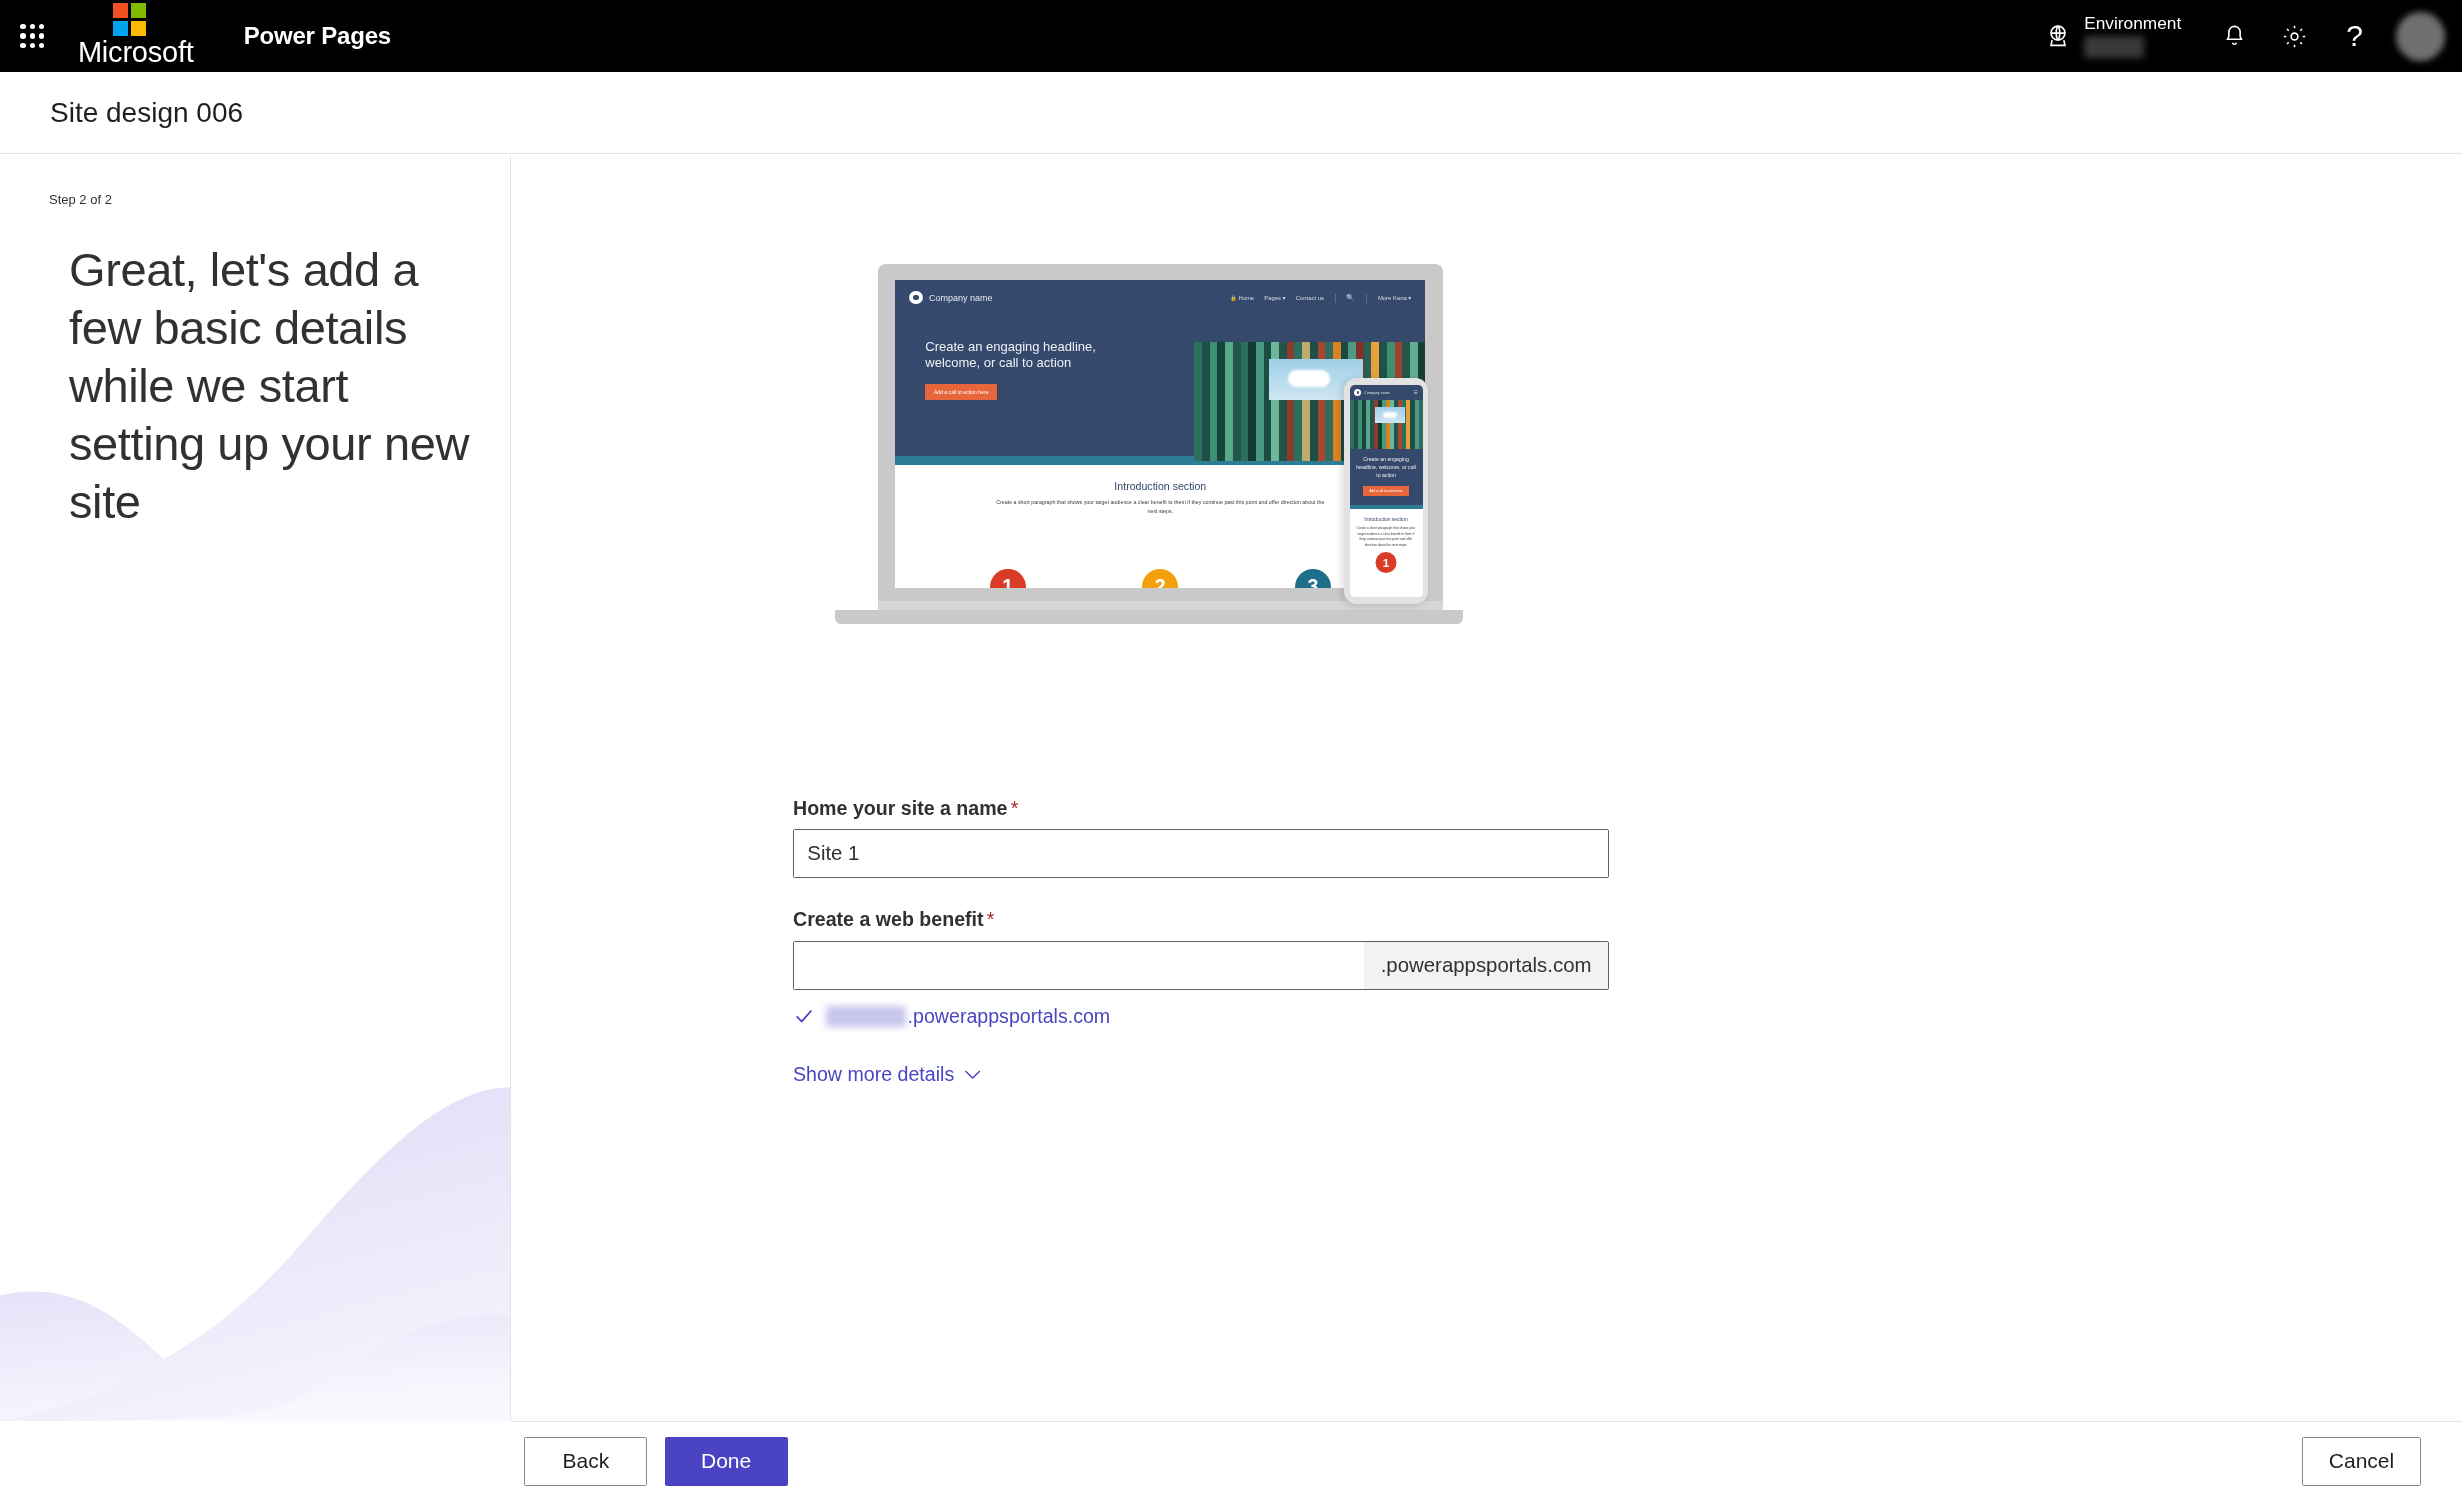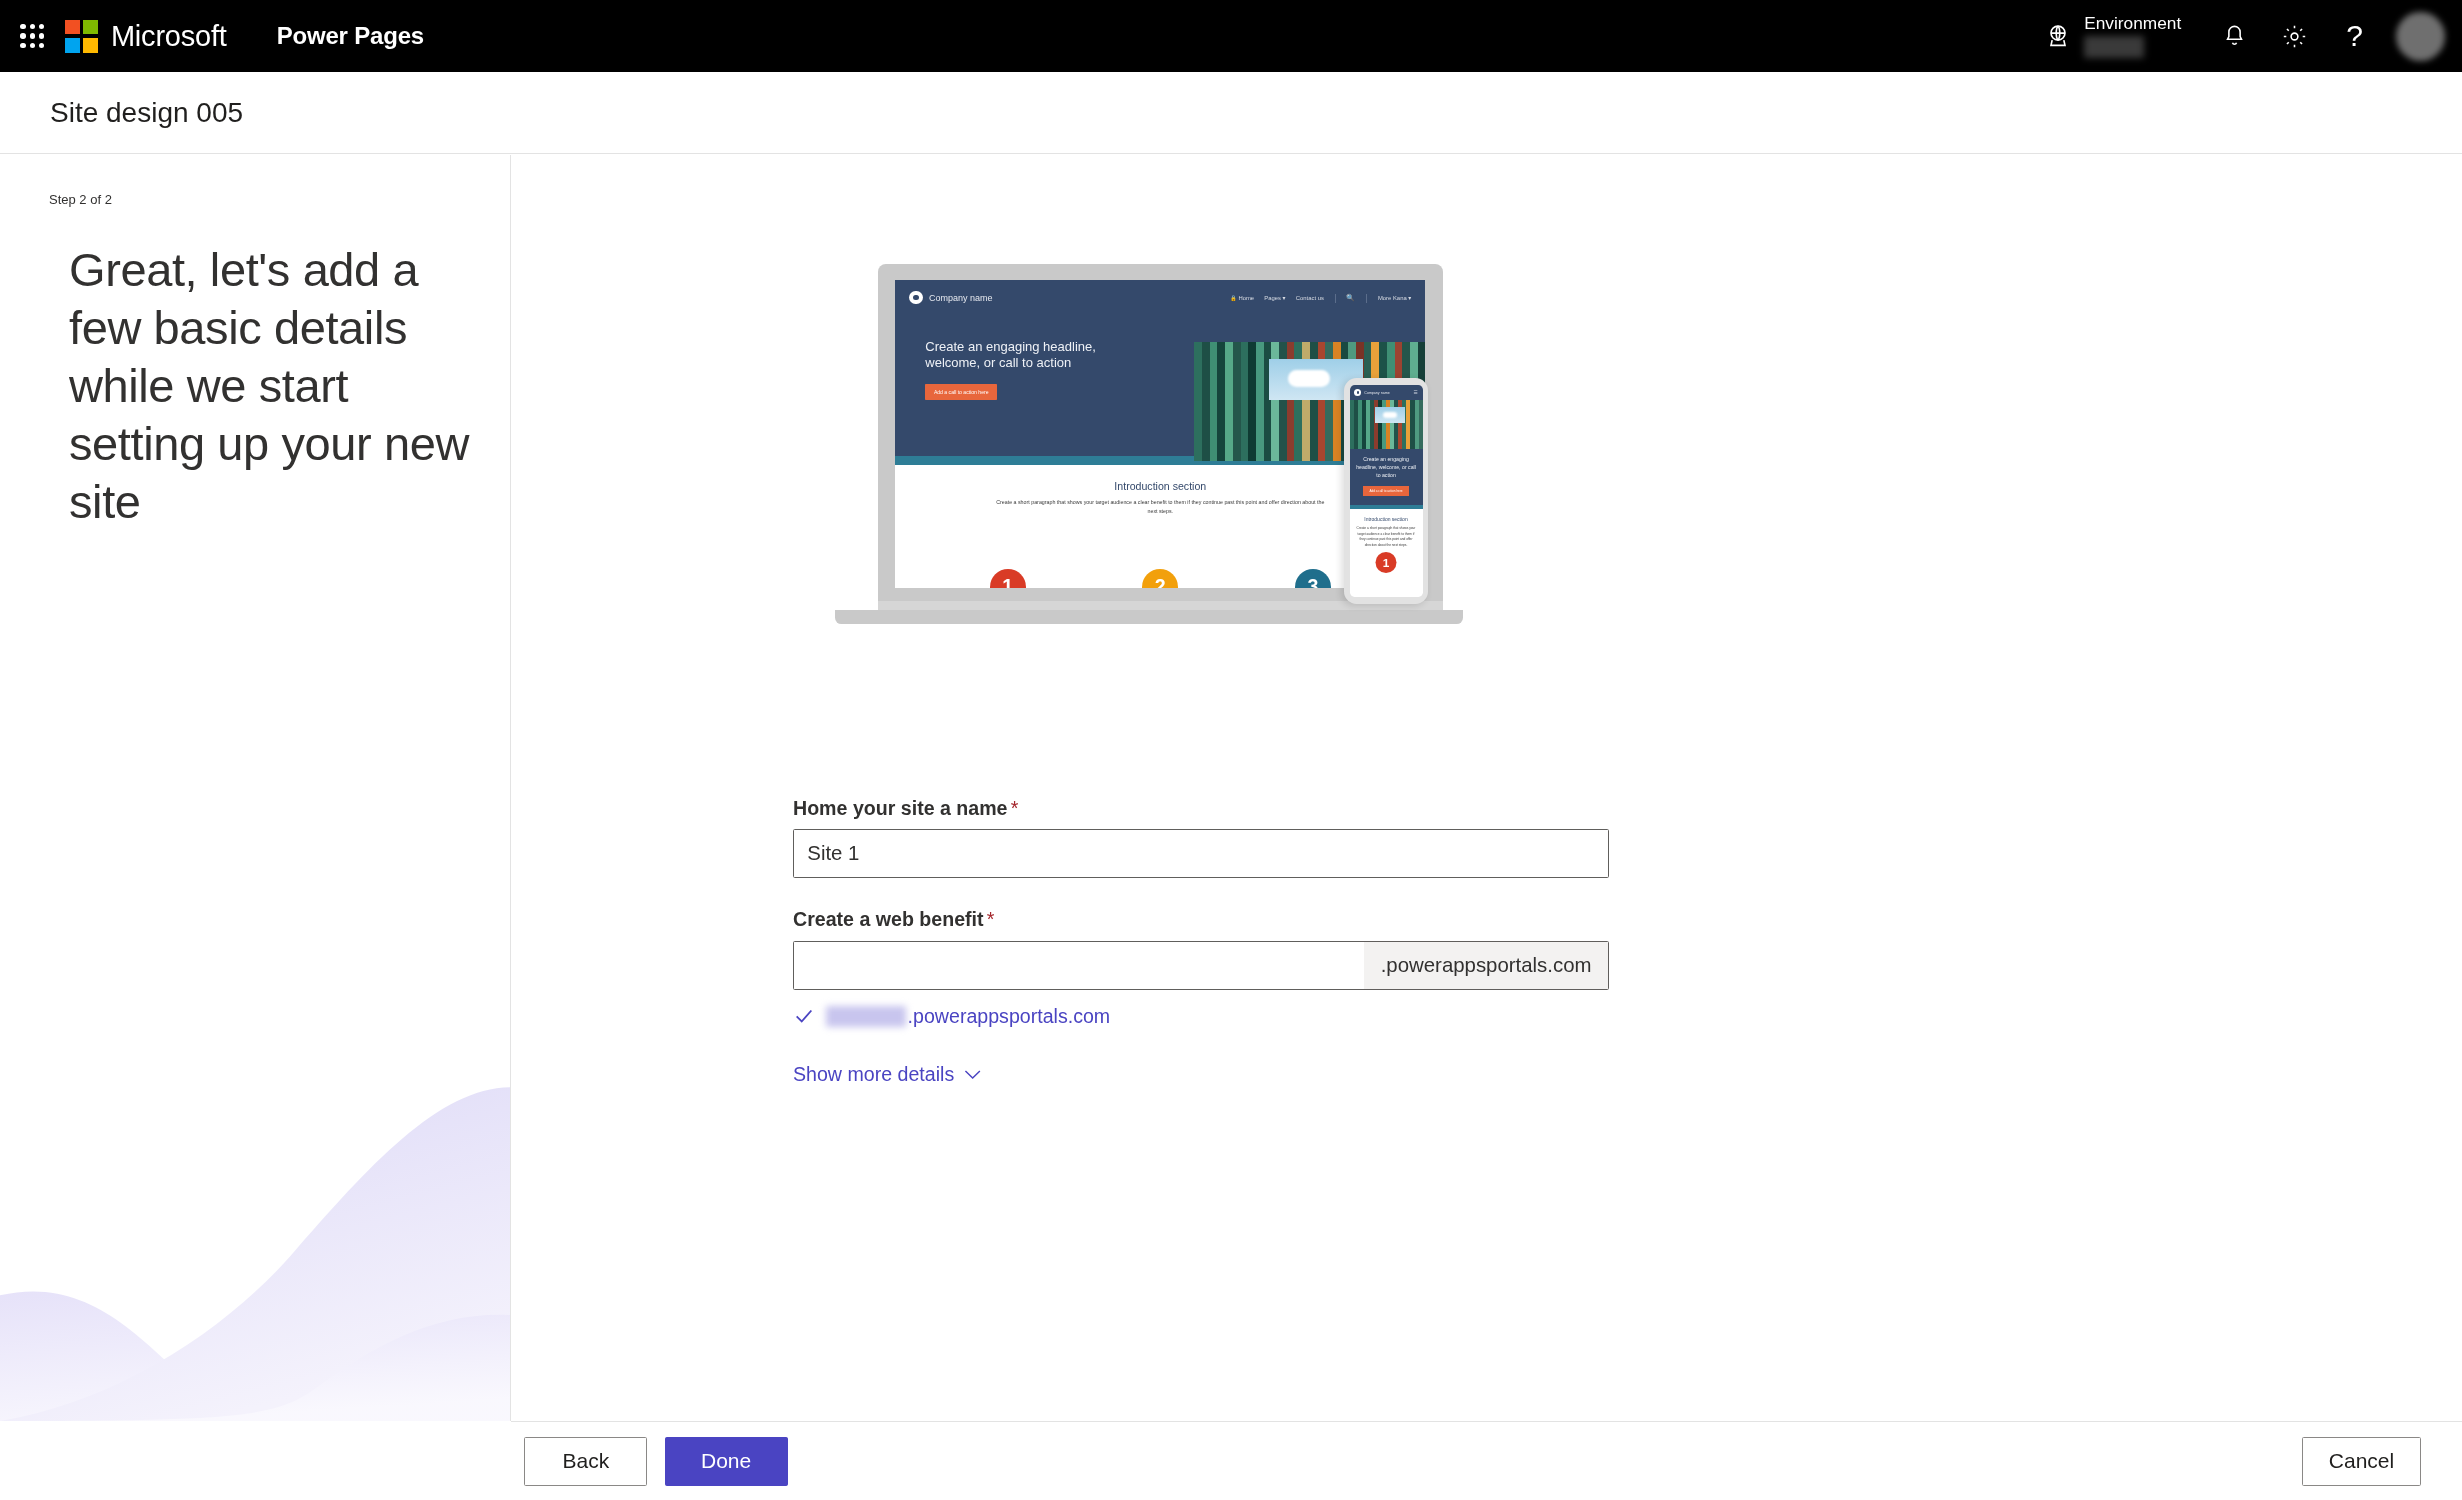--- a/index.html
+++ b/index.html
@@ -21,21 +21,21 @@
     width: 30px; height: 30px;
     margin-left: 17.3px; margin-right: 17.3px;
     display: grid;
     grid-template-columns: repeat(3, 1fr);
     grid-template-rows: repeat(3, 1fr);
     gap: 3.9px;
     padding: 3.1px;
     cursor: pointer;
   }
   .waffle i { background: #ffffff; border-radius: 50%; display: block; }
-  .ms-logo { display: flex; align-items: center; }
+  .ms-logo { display: flex; align-items: center; flex-direction: column; }
   .ms-squares {
     width: 33px; height: 33px;
     display: grid;
     grid-template-columns: 1fr 1fr; grid-template-rows: 1fr 1fr;
     gap: 3.1px;
   }
   .ms-squares i { display: block; }
   .ms-word {
     color: #ffffff; font-size: 29px; font-weight: 400;
     margin-left: 13.3px; letter-spacing: -0.2px;
@@ -431,21 +431,21 @@
       <div class="suite-ico">
         <span class="qmark">?</span>
       </div>
       <div class="avatar"></div>
     </div>
 
   </div>
 </div>
 
 <div class="title-bar">
-  <span class="page-title">Site design 005</span>
+  <span class="page-title">Site design 006</span>
 </div>
 
 <div class="body-wrap">
 
   <div class="left-pane">
     <div class="step-label">Step 2 of 2</div>
     <div class="headline">Great, let's add a few basic details while we start setting up your new site</div>
 
     <svg class="waves" viewBox="0 0 651 540" preserveAspectRatio="none">
       <defs>

